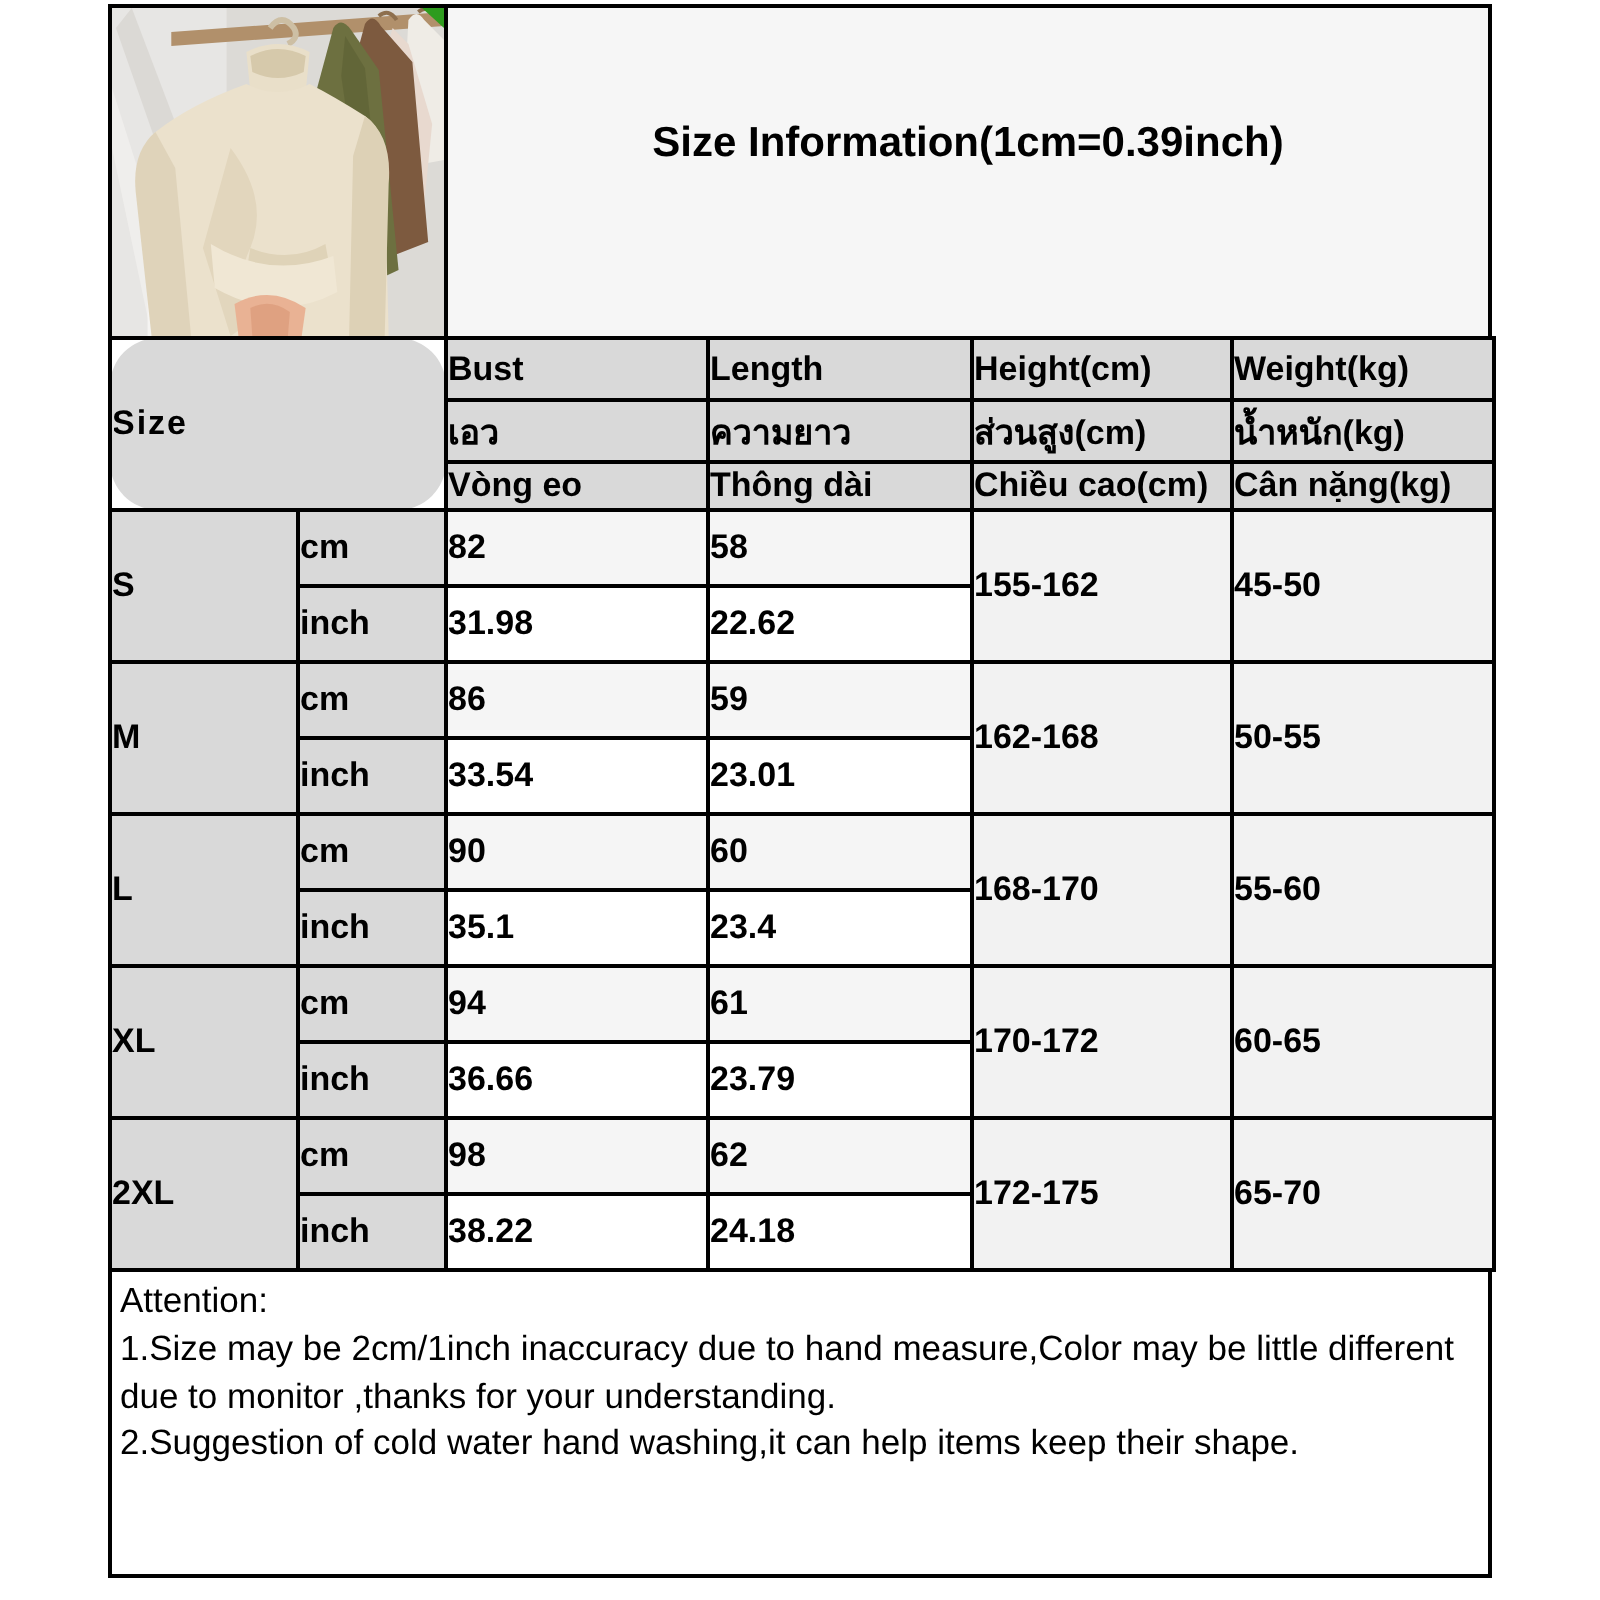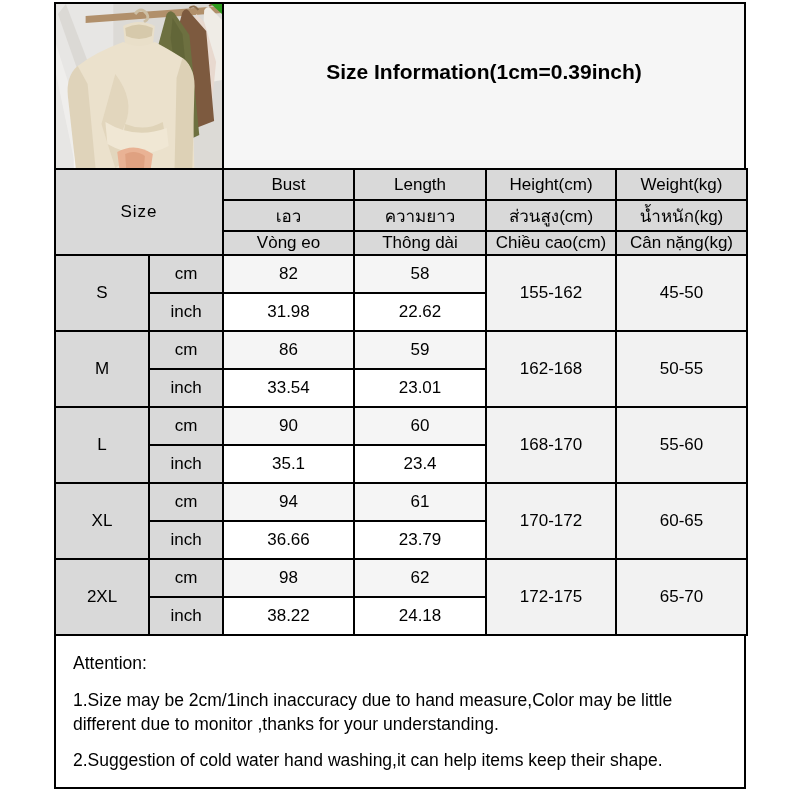--- a/index.html
+++ b/index.html
@@ -15,36 +15,36 @@
     position:relative;overflow:hidden;background:#d8d6d2;}
   .photo-cell svg{display:block;width:100%;height:100%;}
   .corner-marker{position:absolute;top:0;right:0;width:0;height:0;
     border-top:10px solid var(--marker-green,#2e9c1e);border-left:11px solid transparent;}
   .title-cell{flex:1;background:var(--title-cell-bg,#f6f6f6);display:flex;flex-direction:column;
     justify-content:center;align-items:center;row-gap:5px;padding-bottom:28px;box-sizing:border-box;}
   .title-line{font-weight:bold;font-size:21px;line-height:1.25;text-align:center;white-space:nowrap;}
 
   
   table.size-table{border-collapse:collapse;table-layout:fixed;width:692px;}
-  table.size-table td{border:2px solid #000;text-align:center;vertical-align:middle;
-    padding:0;font-weight:normal;font-size:17px;overflow:hidden;}
+  table.size-table td{border:2px solid #000;vertical-align:middle;
+    padding:0;font-weight:bold;font-size:17px;overflow:hidden;}
   tr.hdr-row{height:31px;}
   tr.body-row{height:38px;}
   td.hdr{background:var(--header-cell-bg,#d9d9d9);}
-  td.size-big{background:var(--header-cell-bg,#d9d9d9);font-size:30px;letter-spacing:1px;}
+  td.size-big{background:var(--header-cell-bg,#d9d9d9);font-size:30px;letter-spacing:1px;border-radius:24px;}
   td.lbl{background:var(--header-cell-bg,#d9d9d9);}
   td.size-label{font-size:19px;}
   td.val{background:#ffffff;}
   td.cm-band{background:var(--band-cell-bg,#f5f5f5);margin-left:24px;}
   td.merged{background:var(--merged-cell-bg,#f2f2f2);}
 
   
   .attention{border:2px solid #000;border-top:none;box-sizing:border-box;height:153px;
     padding:3px 6px 0 4px;font-size:17.5px;line-height:1.36;font-weight:normal;background:#fff;}
-  .attention p{margin:13px;}
+  .attention p{margin:0;}
 </style>
 </head>
 <body>
 
 <div class="sheet">
 
   <div class="top-row">
     <div class="photo-cell">
       <svg viewBox="0 0 168 164" preserveAspectRatio="none">
 

